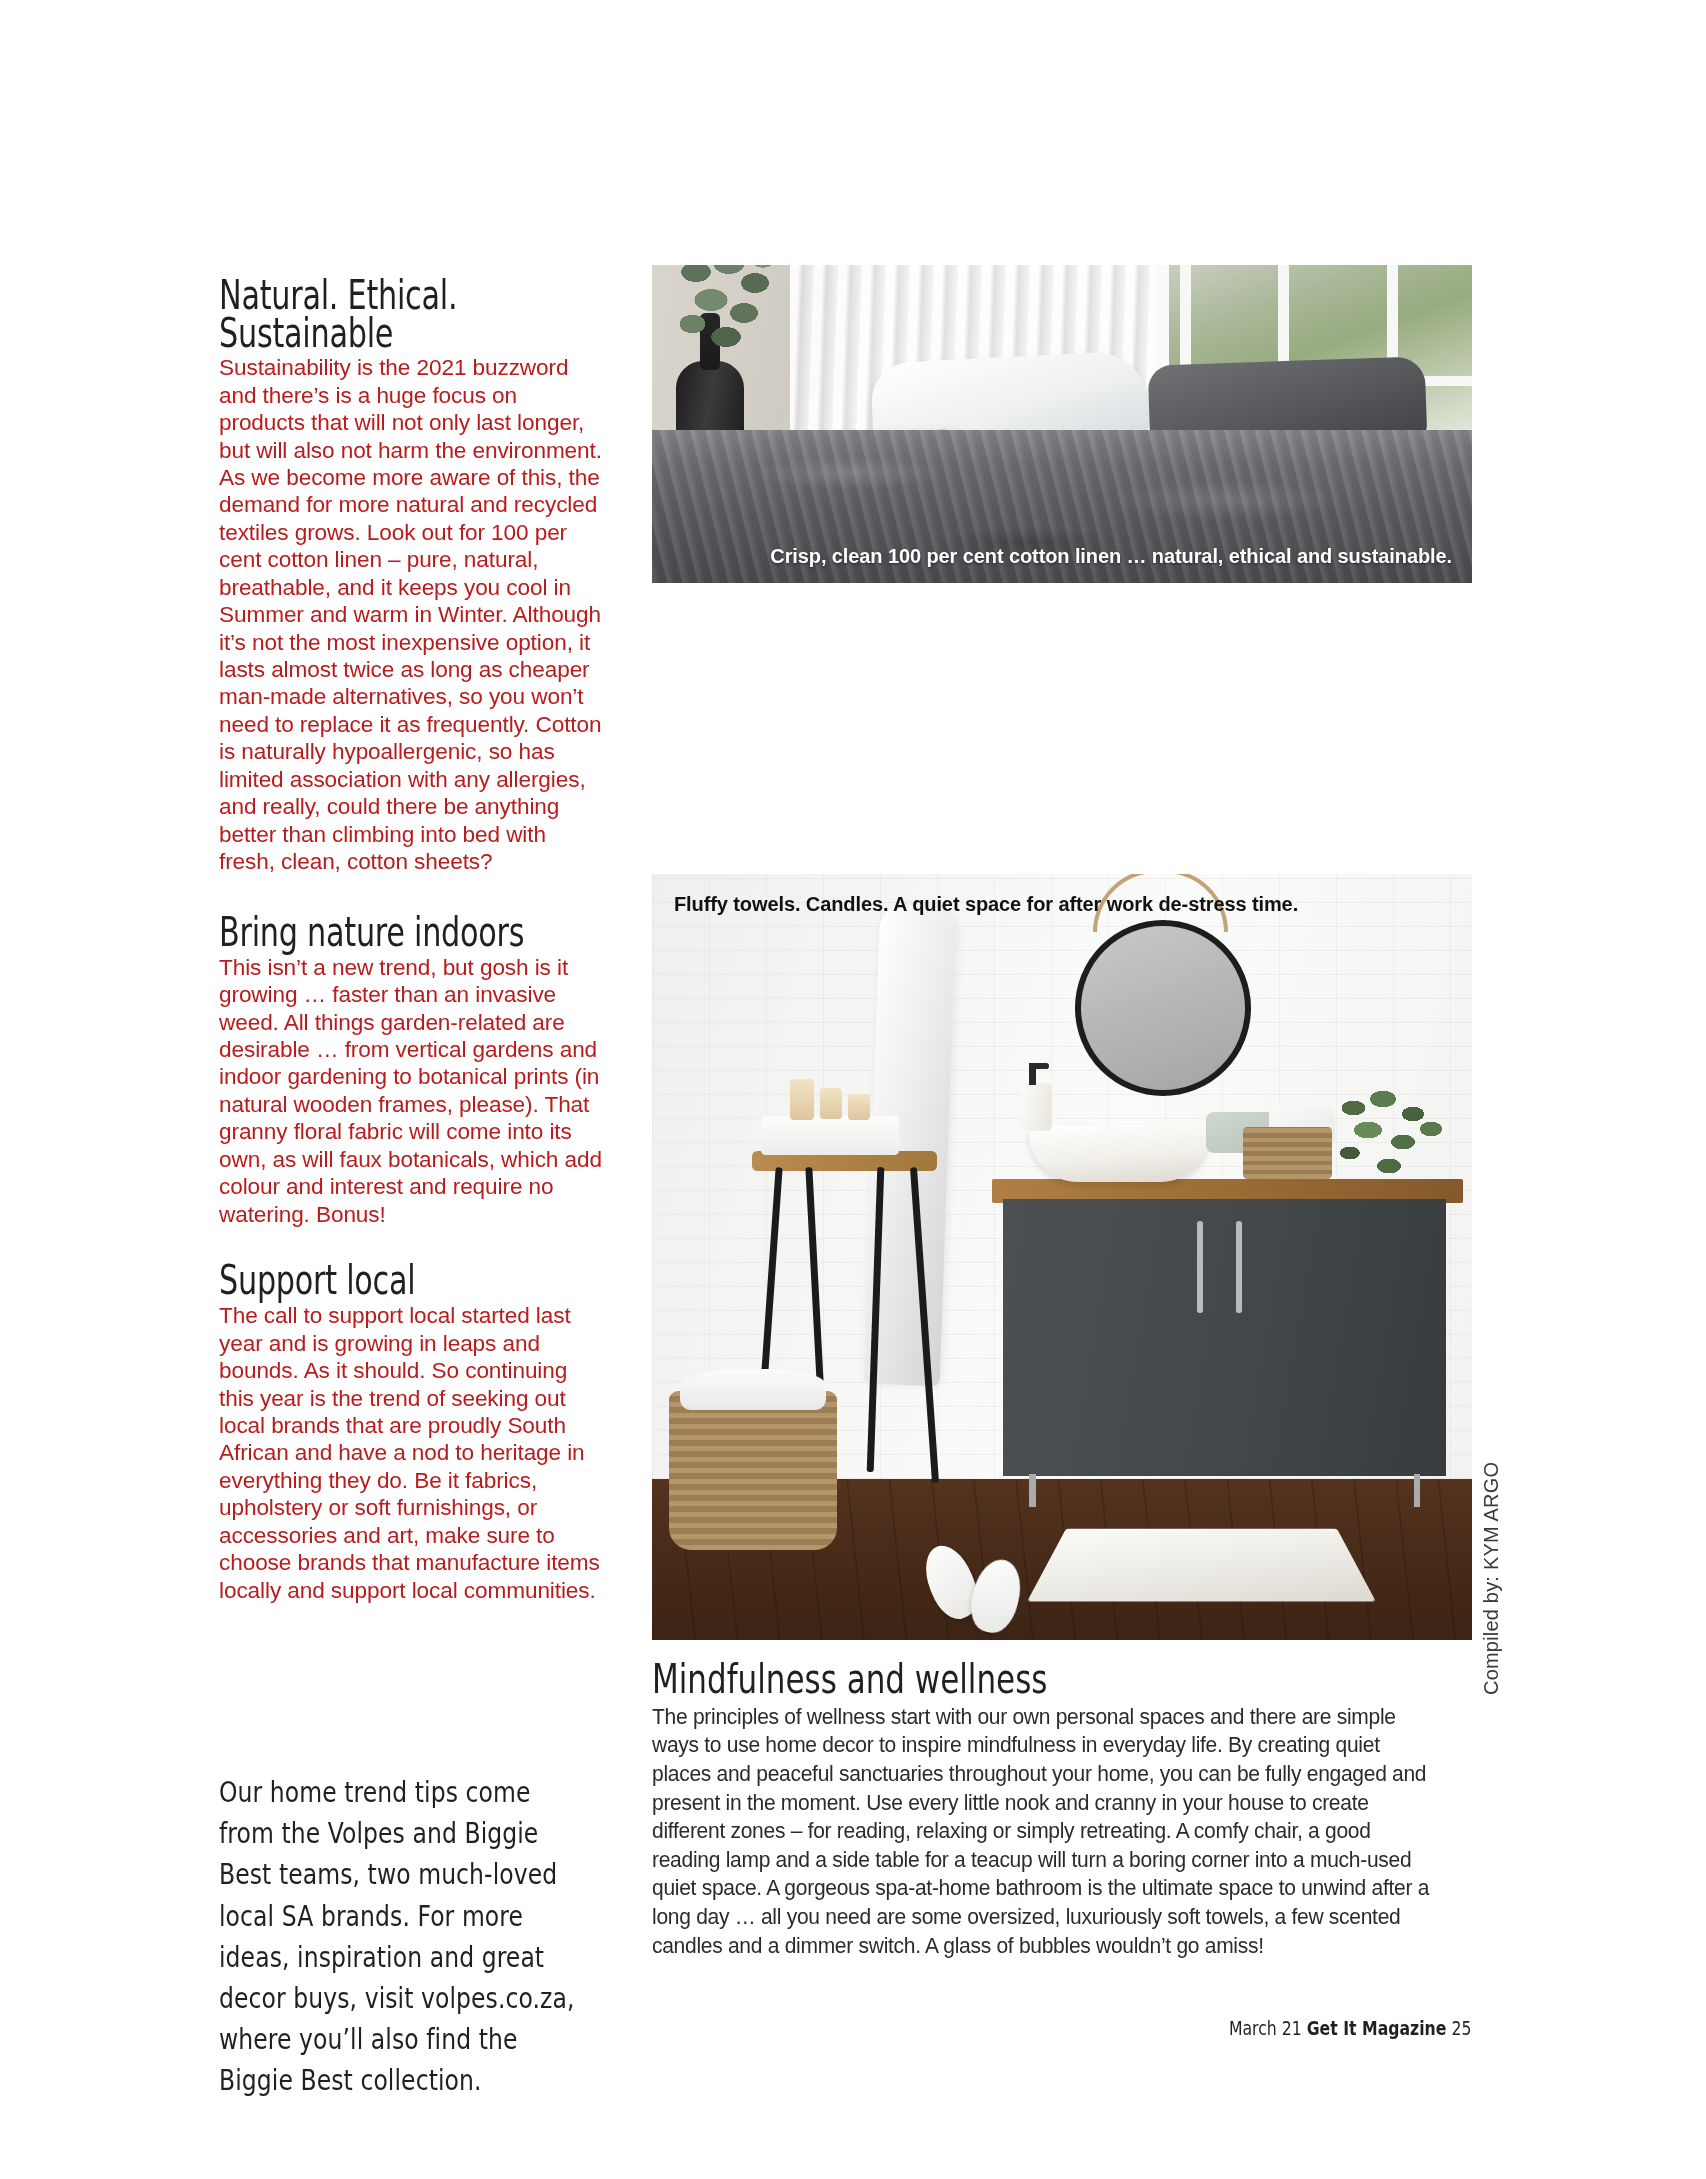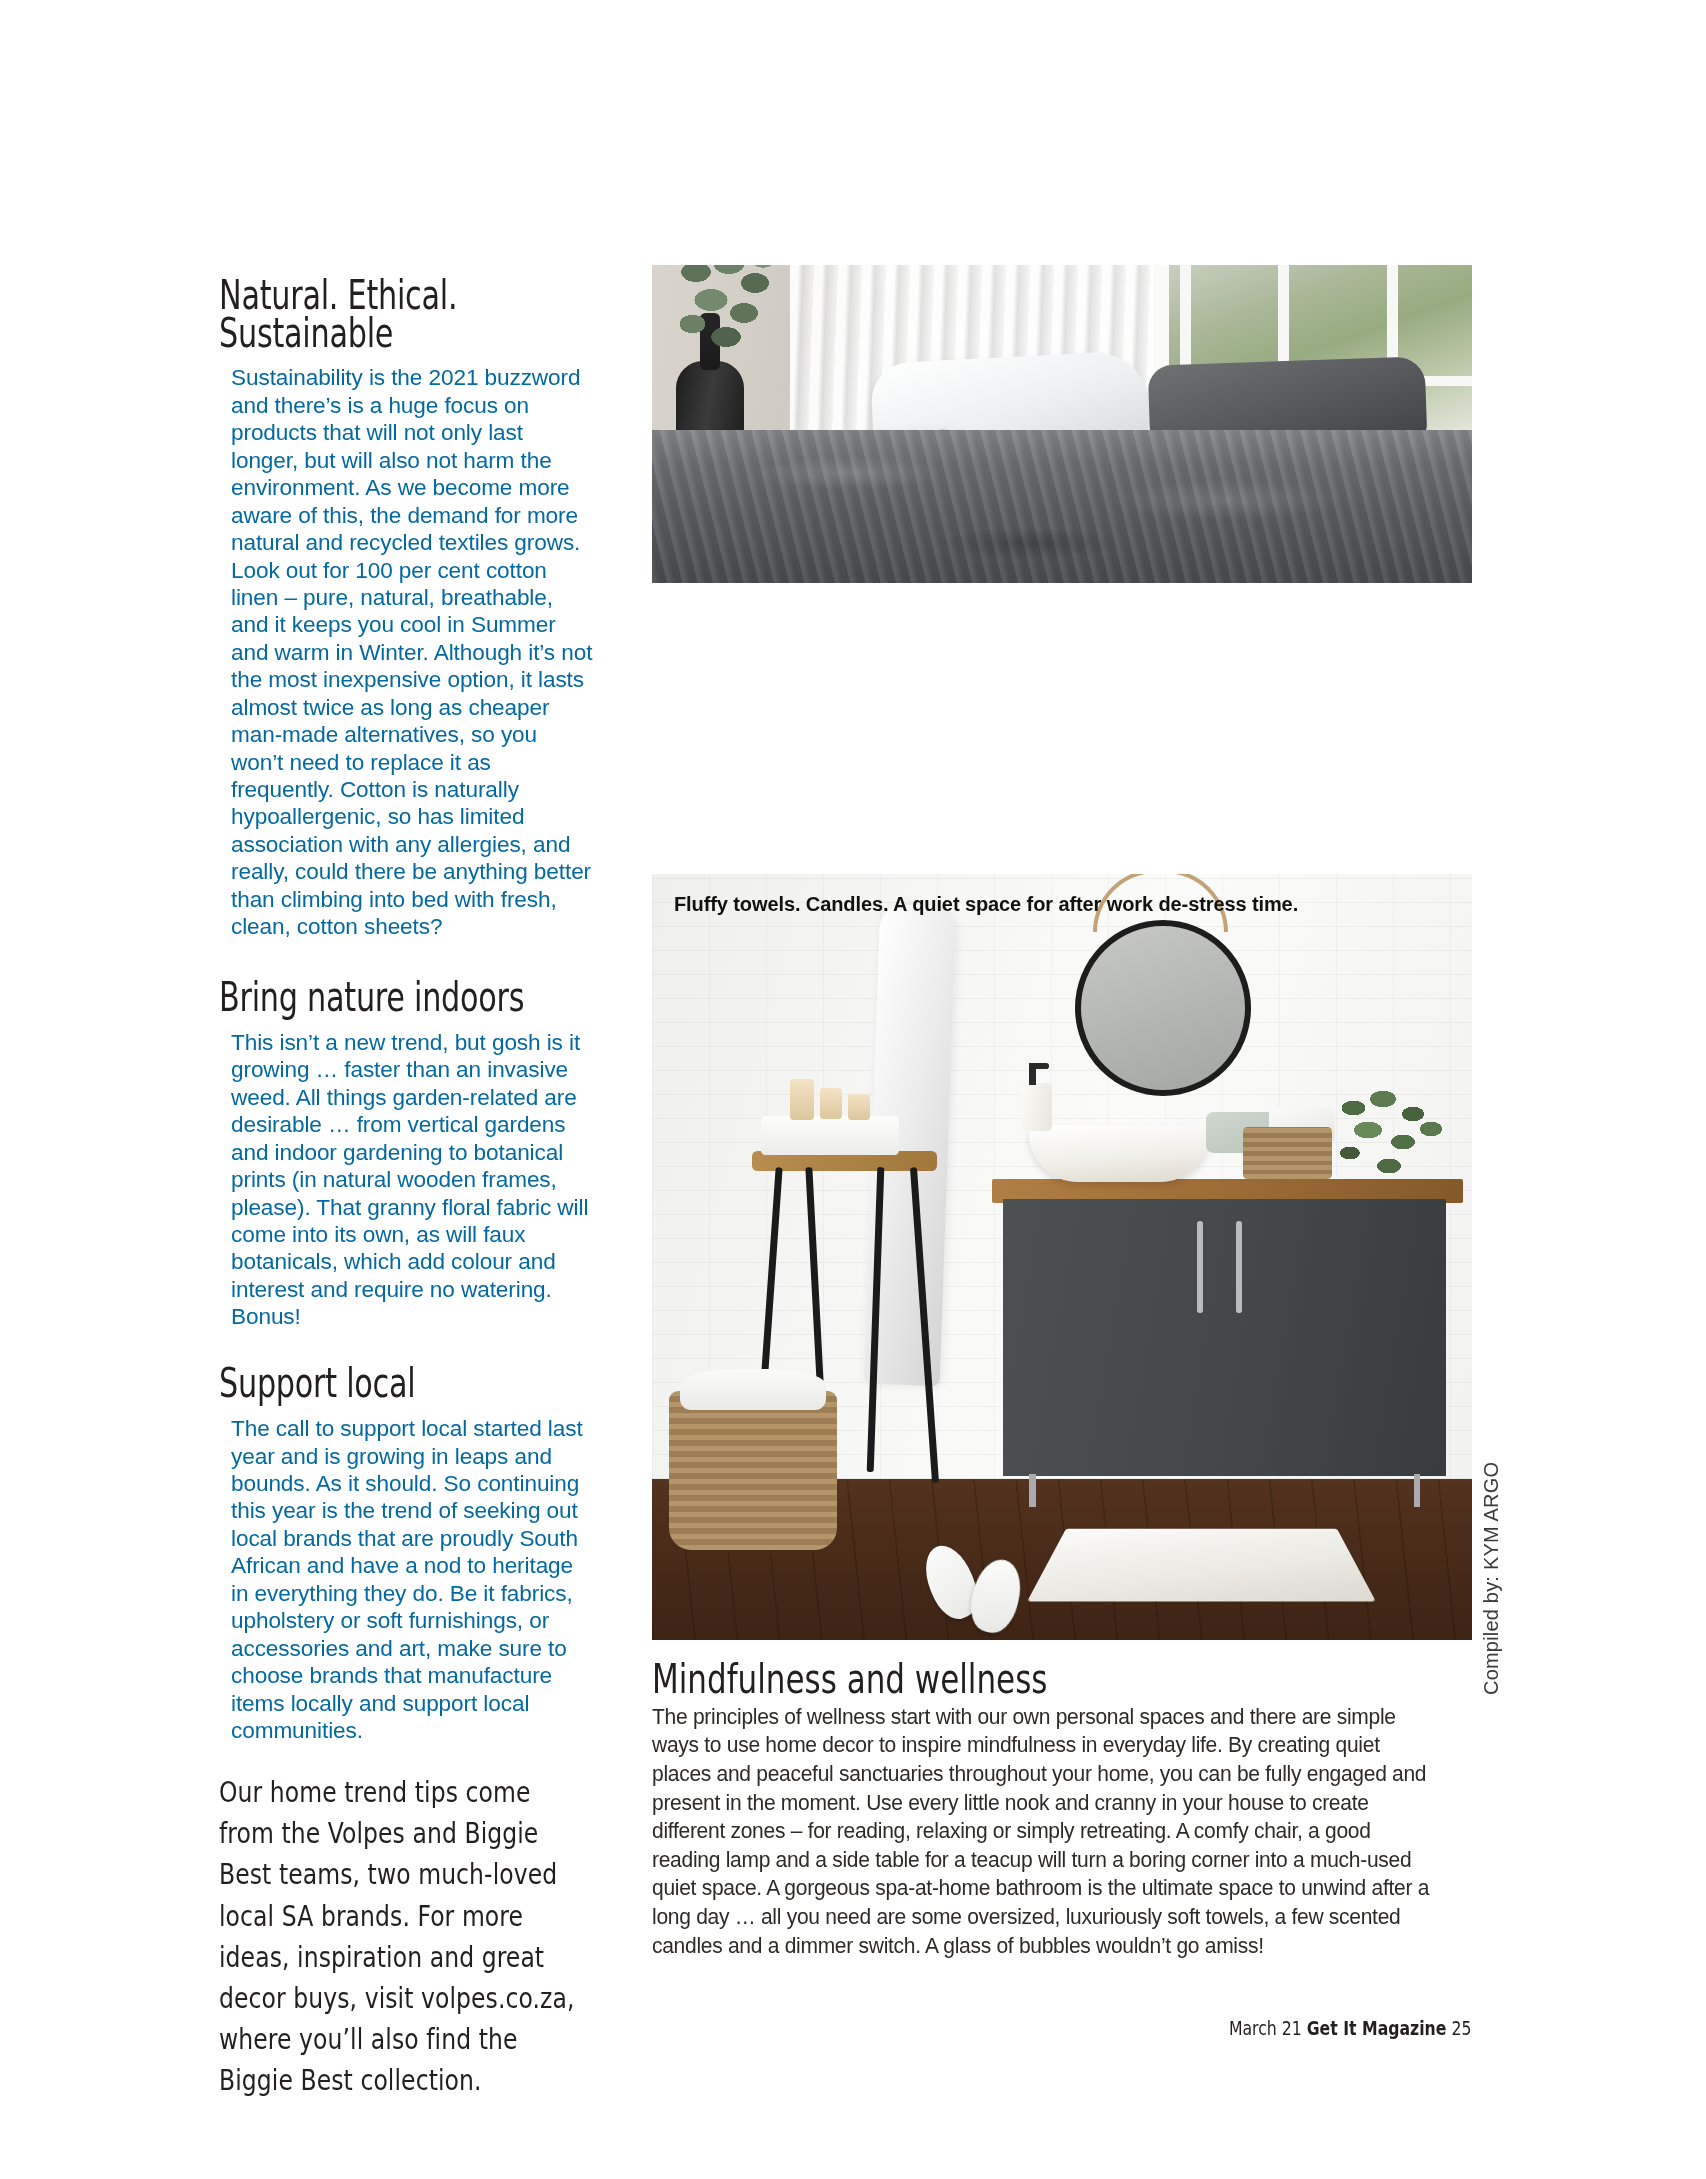--- a/index.html
+++ b/index.html
@@ -13,21 +13,21 @@
   .col-left{
     position:absolute;left:219px;top:277px;width:388px;
   }
   h2.sec-head{
     font-family:"Liberation Sans Narrow","DejaVu Sans Condensed","Liberation Sans",sans-serif;
     font-weight:400;font-size:41px;line-height:0.96;letter-spacing:-0.3px;
     margin:0 0 1.8px 0;color:#231f20;transform:scaleX(0.82);transform-origin:left center;
   }
   h2.sec-head.tight{line-height:0.92;}
   p.body{
-    font-size:22.6px;line-height:1.215;margin:12px;color:#0369a1;
+    font-size:22.6px;line-height:1.215;margin:0;color:#b91c1c;
     letter-spacing:-0.1px;
   }
   .blk{margin-bottom:33px;}
   .blk.first{margin-bottom:37px;}
 
   .signoff{
     position:absolute;left:219px;top:1772px;width:397px;
     font-family:"Liberation Sans Narrow","DejaVu Sans Condensed","Liberation Sans",sans-serif;
     font-size:29px;line-height:1.42;color:#231f20;letter-spacing:0.1px;
     transform:scaleX(0.9);transform-origin:left top;
@@ -224,20 +224,21 @@
     <div class="bed-curtain"></div>
     <div class="bed-window"></div>
     <div class="vase">
       <div class="foliage"></div>
     </div>
     <div class="pillow-white"></div>
     <div class="pillow-dkr"></div>
     <div class="pillow-gr"></div>
     <div class="pillow-lt"></div>
     <div class="duvet"></div>
+    <div class="cap-dark">Crisp, clean 100 per cent cotton linen … natural, ethical and sustainable.</div>
   </div>
 
   <div class="photo" id="photo-bath">
     <div class="bath-wall"></div>
     <div class="bath-floor"></div>
 
     <div class="rope"></div>
     <div class="mirror"></div>
 
     <div class="towel-hang"></div>

